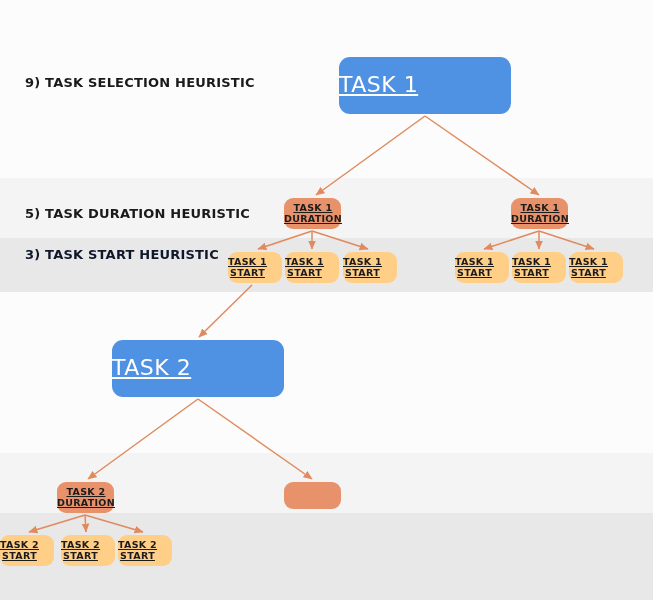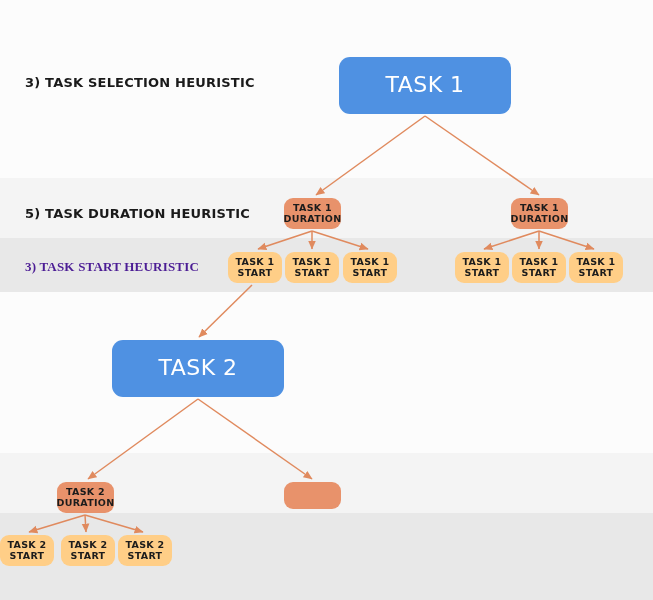--- a/index.html
+++ b/index.html
@@ -40,23 +40,24 @@
     font-size: 13px;
     letter-spacing: 0.2px;
     white-space: nowrap;
   }
 
   .node {
     position: absolute;
     box-sizing: border-box;
     display: flex;
     align-items: center;
-    justify-content: center;
+    justify-content: flex-start;
     text-align: center;
     line-height: 1.12;
+    text-decoration: underline;
   }
 
   .node-task {
     background: #4f91e2;
     border-radius: 11px;
     color: #ffffff;
     font-size: 22px;
     letter-spacing: 0.5px;
   }
 
@@ -109,23 +110,23 @@
         <line x1="539" y1="231" x2="594" y2="249"></line>
         <line x1="252" y1="285" x2="199" y2="337"></line>
         <line x1="198" y1="399" x2="88" y2="479"></line>
         <line x1="198" y1="399" x2="312" y2="479"></line>
         <line x1="85" y1="515" x2="29" y2="532"></line>
         <line x1="85" y1="515" x2="86" y2="532"></line>
         <line x1="85" y1="515" x2="143" y2="532"></line>
       </g>
   </svg>
 
-  <div class="stage-label" style="left: 25px; top: 75px; color: rgb(26, 26, 26);">3) TASK SELECTION HEURISTIC</div>
+  <div class="stage-label" style="left: 25px; top: 75px; color: rgb(26, 26, 26);">9) TASK SELECTION HEURISTIC</div>
   <div class="stage-label" style="left: 25px; top: 206px; color: rgb(26, 26, 26);">5) TASK DURATION HEURISTIC</div>
-  <div class="stage-label" style="left: 25px; top: 259px; color: #4c1d95; font-family: Liberation Serif, serif;">3) TASK START HEURISTIC</div>
+  <div class="stage-label" style="left: 25px; top: 247px; color: #0f172a;">3) TASK START HEURISTIC</div>
 
   <div class="node node-task" style="left: 339px; top: 57px; width: 172px; height: 57px; background: rgb(79, 145, 226); color: rgb(255, 255, 255);">
     <span>TASK 1</span>
   </div>
 
   <div class="node node-duration" style="left: 284px; top: 198px; width: 57px; height: 31px; background: rgb(232, 146, 107); color: rgb(28, 28, 28);">
     <span>
       <span class="node-label-2line">TASK 1</span>
       <span class="node-label-2line">DURATION</span>
     </span>

